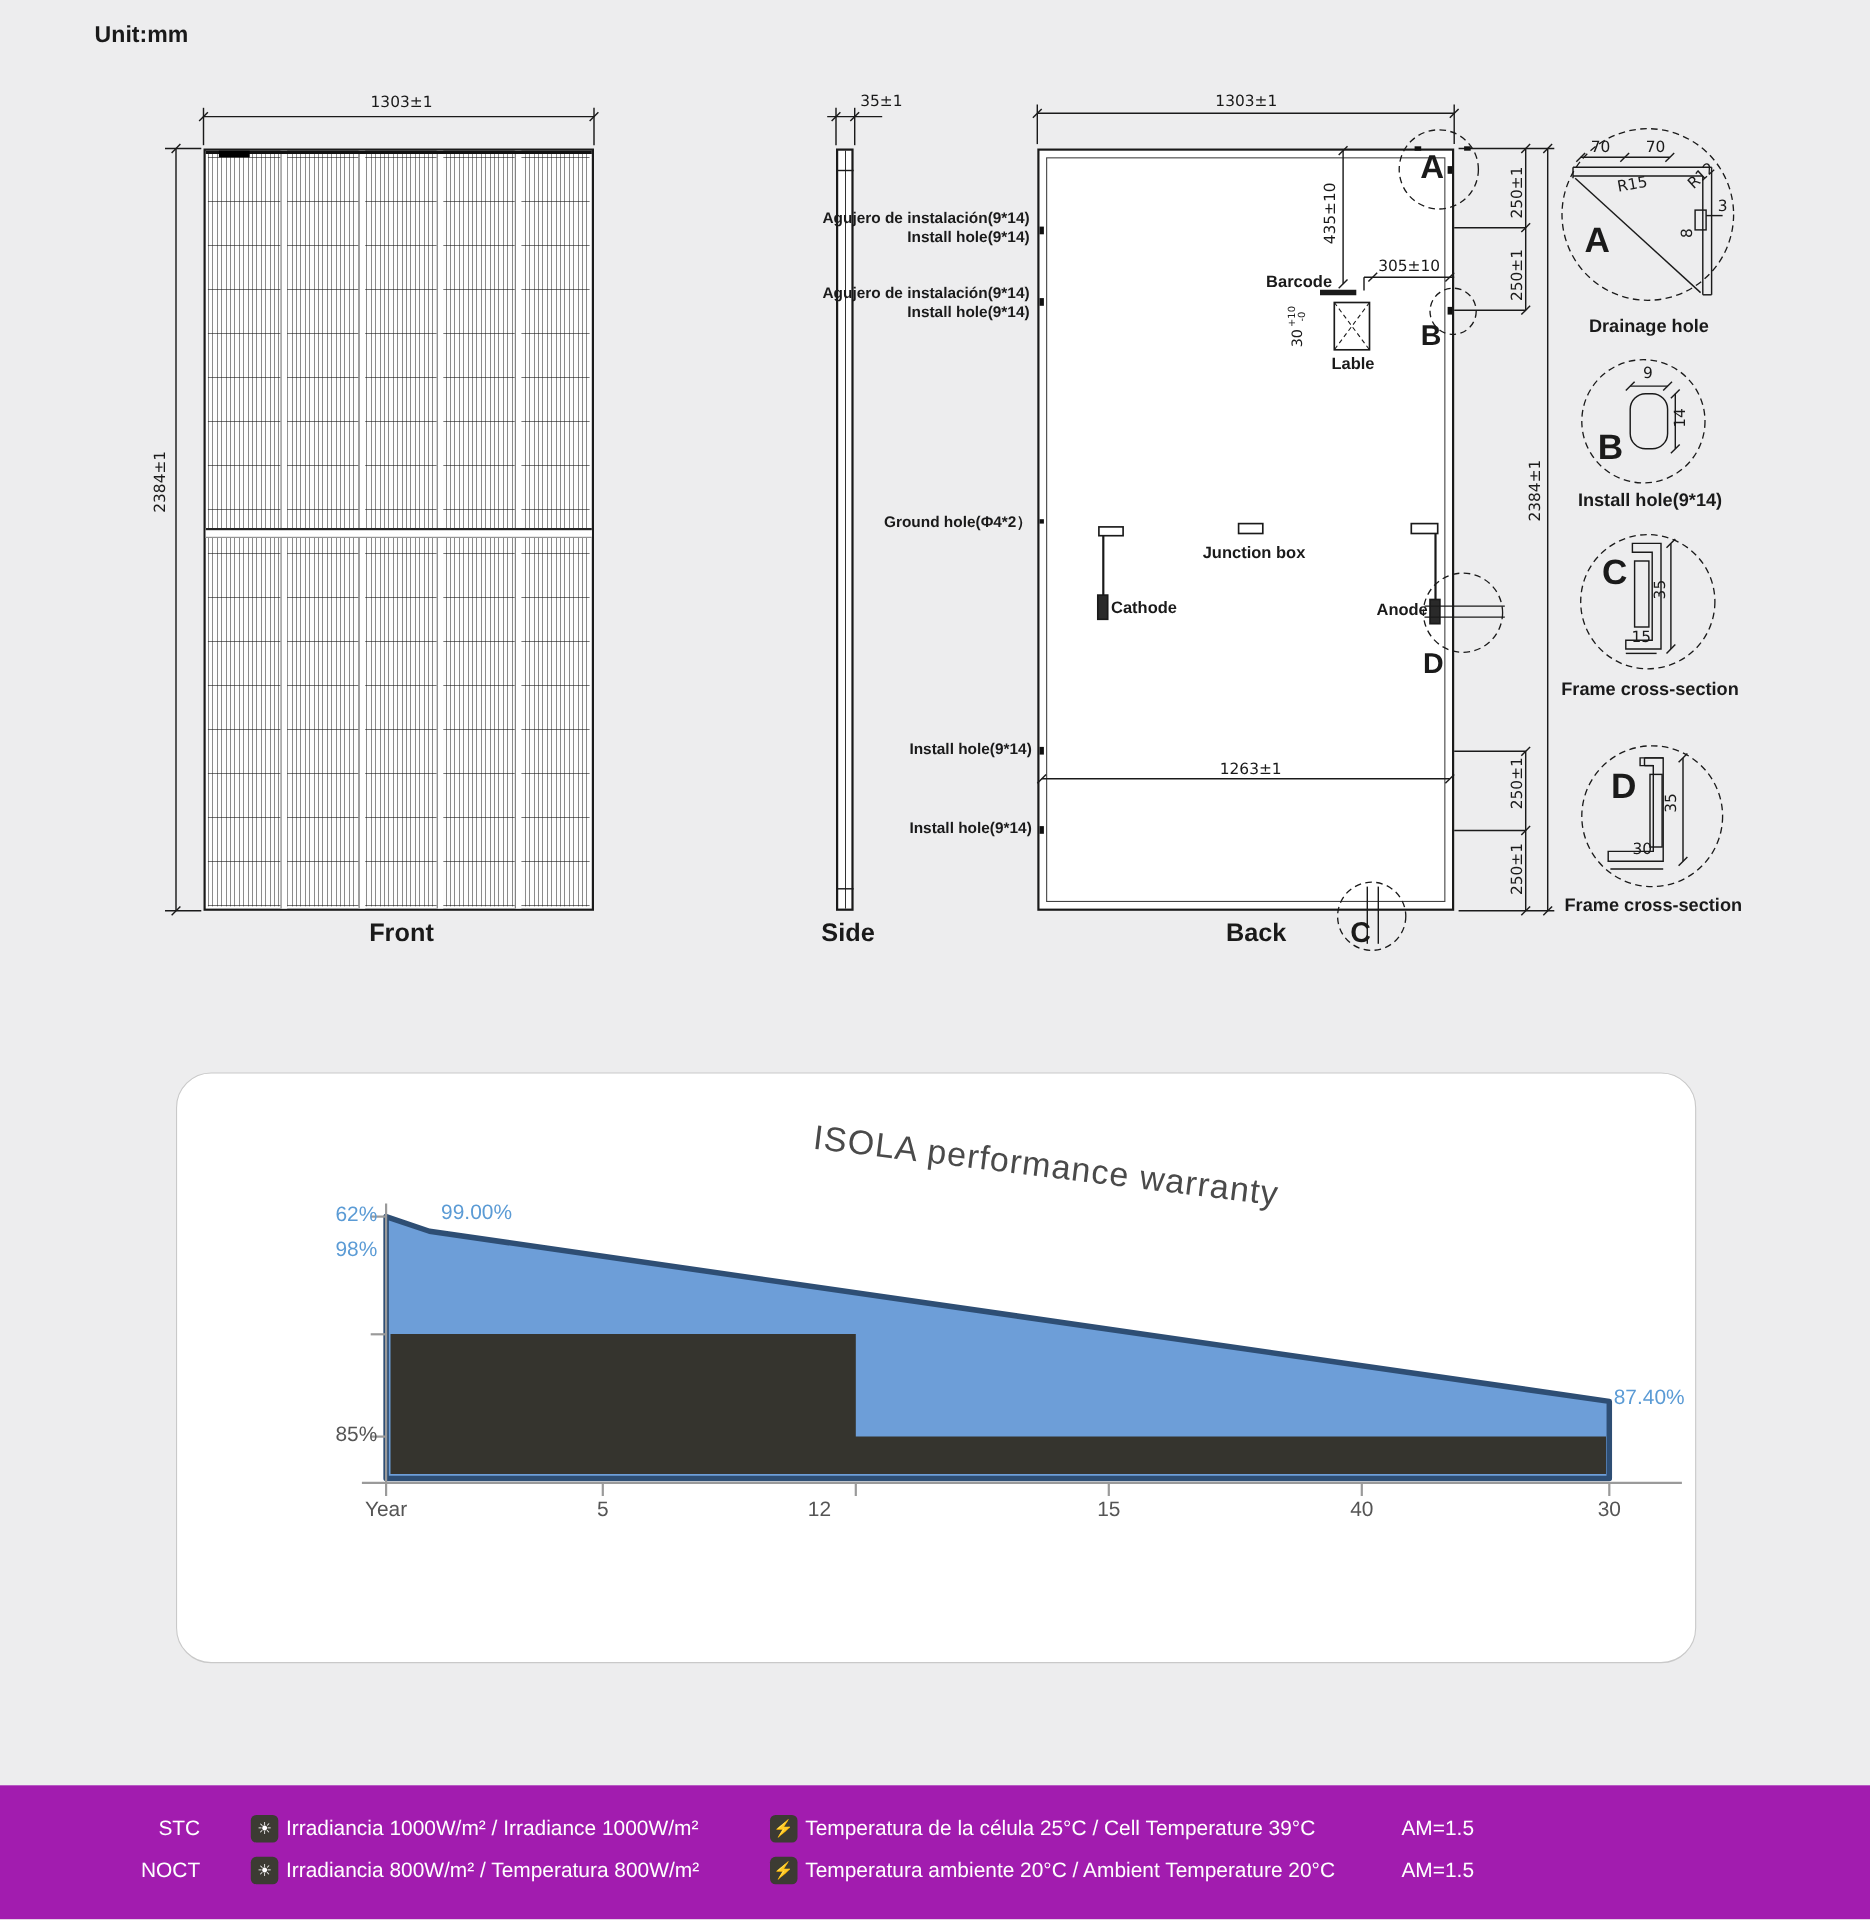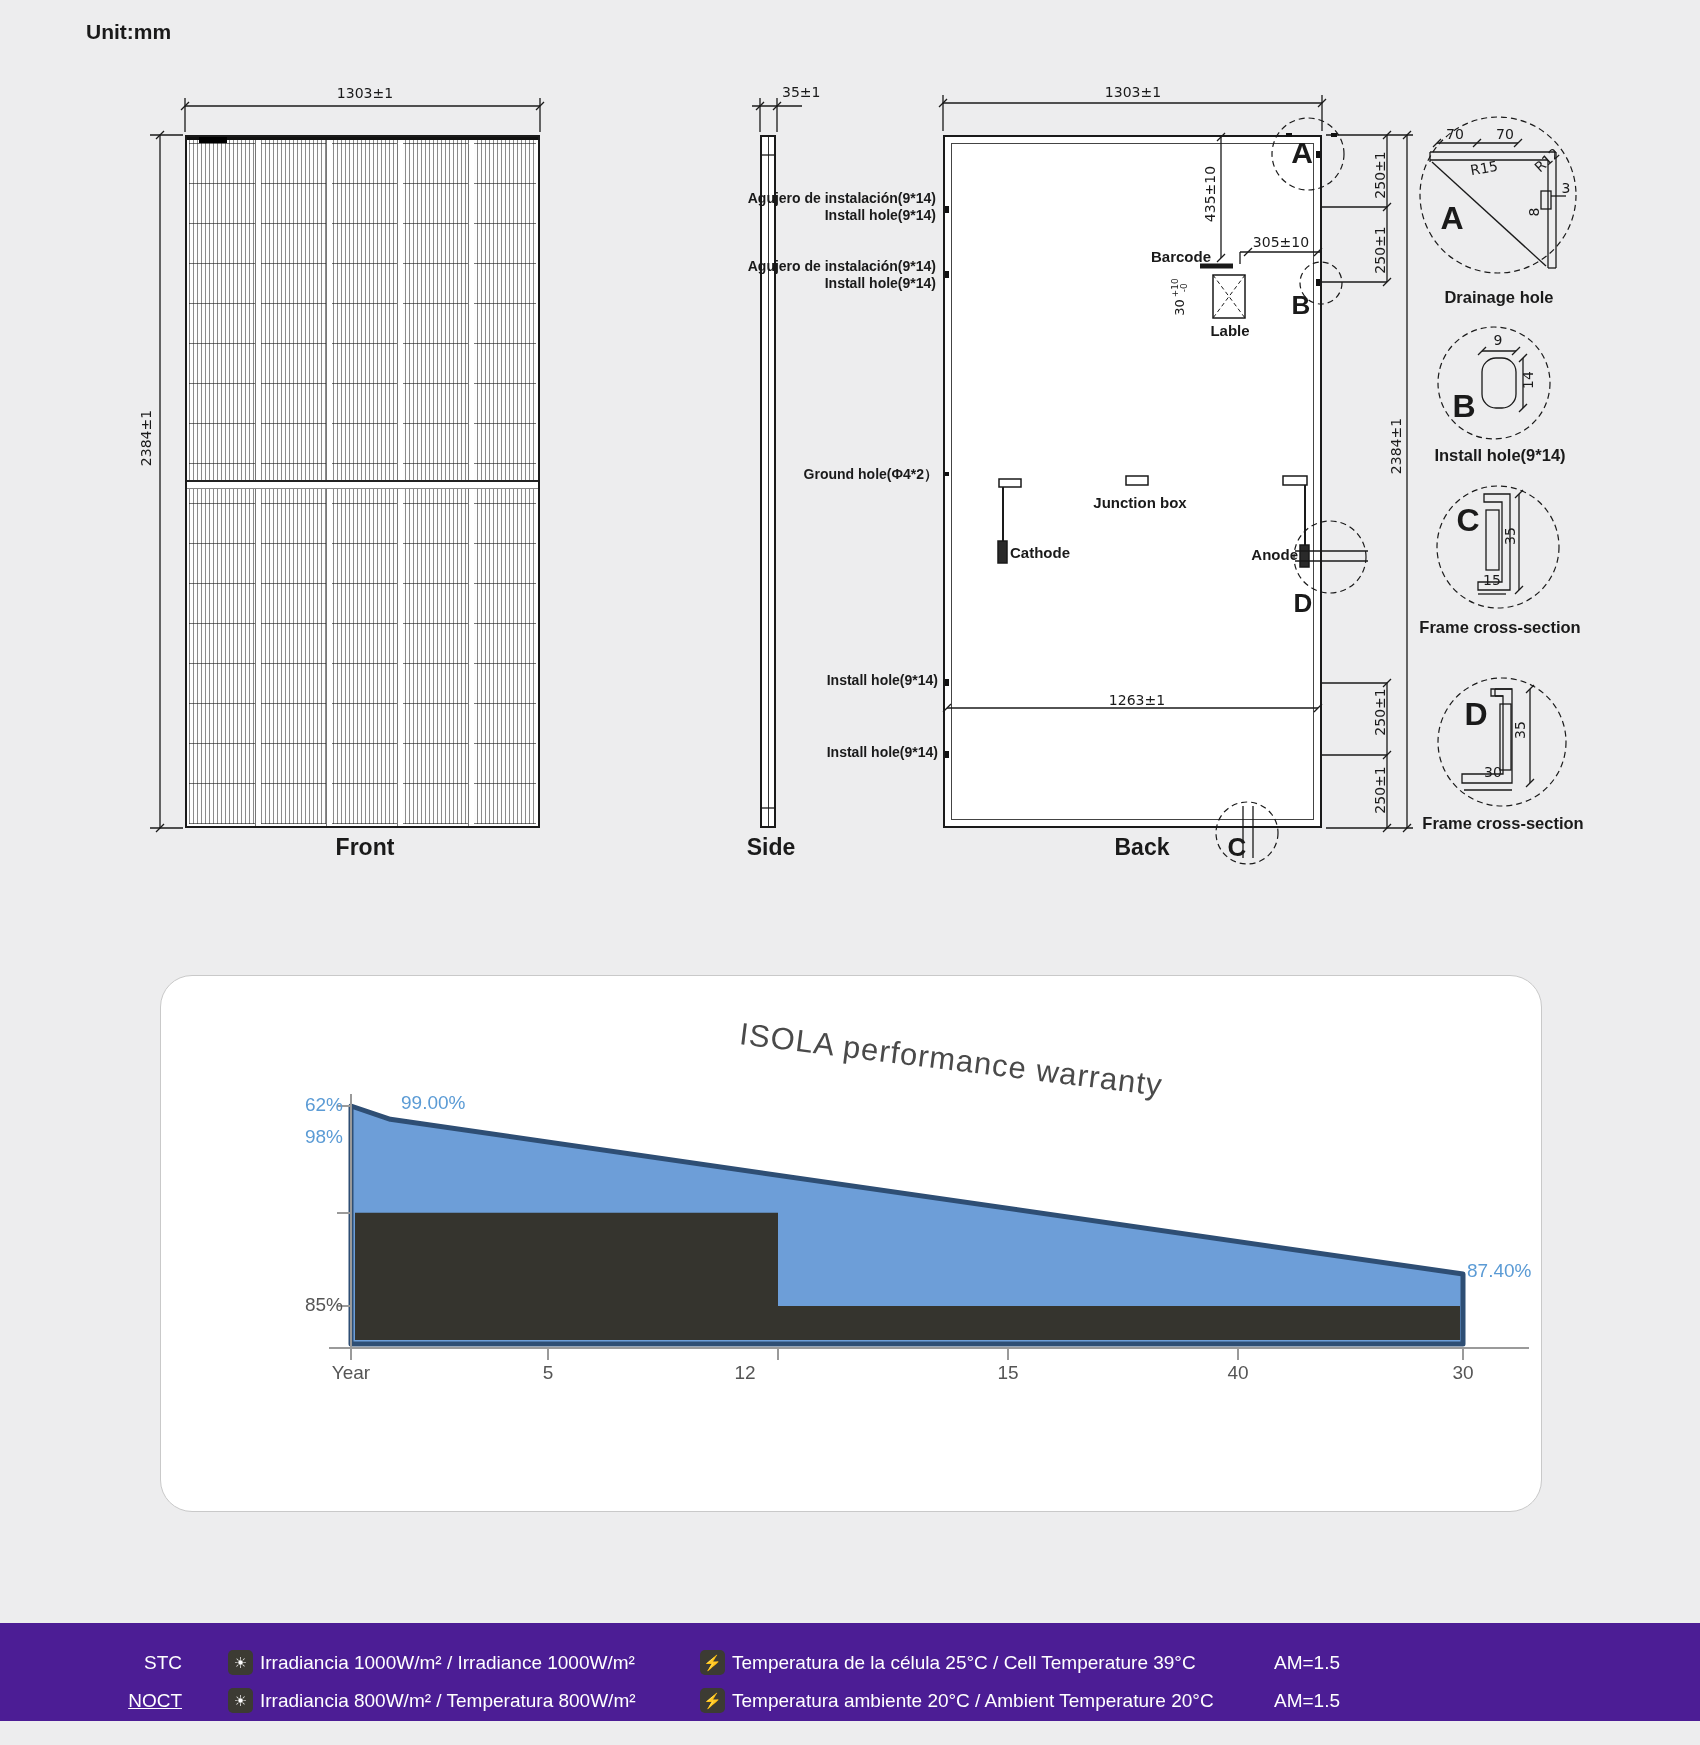--- a/index.html
+++ b/index.html
@@ -27,21 +27,21 @@
   .innerframe{position:absolute;left:6px;top:6px;right:6px;bottom:6px;border:1px solid #444;}
 
   
   .card{position:absolute;left:160px;top:975px;width:1380px;height:535px;background:#fff;
         border:1px solid #c9c9c9;border-radius:32px;}
   .cblue{color:#5b9bd5;font-size:19px;white-space:nowrap;}
   .cgray{color:#555;font-size:19px;white-space:nowrap;}
   .ctitle{font-size:31px;color:#4a4a4a;transform:rotate(7deg);text-align:center;letter-spacing:1px;white-space:nowrap;}
 
   
-  .footer{position:absolute;left:0;top:1623px;width:1700px;height:98px;background:#4c1d95;}
+  .footer{position:absolute;left:0;top:1623px;width:1700px;height:122px;background:#a21caf;}
   .ftext{position:absolute;color:#fff;font-size:19px;white-space:nowrap;}
   .ficon{position:absolute;width:25px;height:25px;background:#3c3b33;border-radius:5px;color:#fff;
          display:flex;align-items:center;justify-content:center;font-size:15px;line-height:1;}
   .tolstack{display:inline-flex;flex-direction:column;font-size:9px;line-height:9px;vertical-align:middle;margin-left:2px;}
   svg{overflow:visible;}
 </style>
 </head>
 <body>
 
 <div id="screen">
@@ -325,21 +325,21 @@
   </div>
 
   <div class="footer">
     <div class="ftext r" style="left:118px;top:29px;width:64px;position:absolute;text-align:right;">STC</div>
     <div class="ficon" style="left:228px;top:27px;">☀</div>
     <div class="ftext" style="left:260px;top:29px;">Irradiancia 1000W/m²  / Irradiance 1000W/m²</div>
     <div class="ficon" style="left:700px;top:27px;">⚡</div>
     <div class="ftext" style="left:732px;top:29px;">Temperatura de la célula 25°C / Cell Temperature 39°C</div>
     <div class="ftext" style="left:1274px;top:29px;">AM=1.5</div>
 
-    <div class="ftext r" style="left:112px;top:67px;width:70px;position:absolute;text-align:right;text-decoration:underline;">NOCT</div>
+    <div class="ftext r" style="left:112px;top:67px;width:70px;position:absolute;text-align:right;">NOCT</div>
     <div class="ficon" style="left:228px;top:65px;">☀</div>
     <div class="ftext" style="left:260px;top:67px;">Irradiancia 800W/m² / Temperatura 800W/m²</div>
     <div class="ficon" style="left:700px;top:65px;">⚡</div>
     <div class="ftext" style="left:732px;top:67px;">Temperatura ambiente 20°C / Ambient Temperature 20°C</div>
     <div class="ftext" style="left:1274px;top:67px;">AM=1.5</div>
   </div>
 
 </div>
 
 </body></html>

